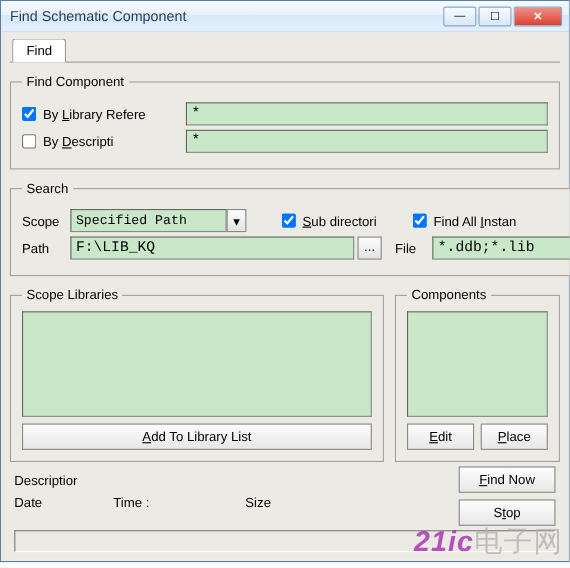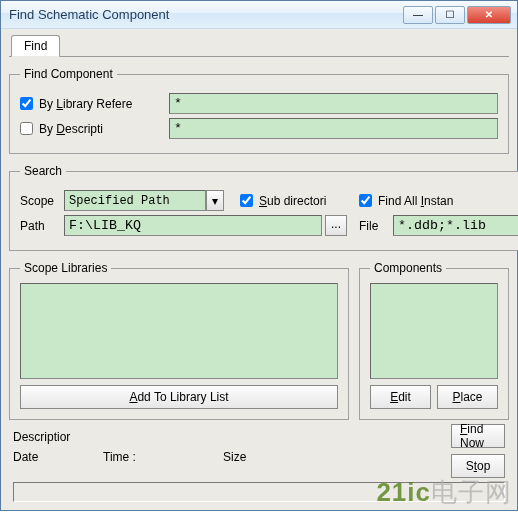--- a/index.html
+++ b/index.html
@@ -89,21 +89,21 @@
   border-top-color: #666;
   border-left-color: #666;
   height: 21px;
   padding: 2px 4px;
   font-family: "Courier New", monospace;
   flex: 1;
 }
 .selwrap {
   display: inline-flex;
   flex: 0 0 160px;
-  margin-right: 16px;
+  margin-right: 32px;
   height: 21px;
 }
 .selwrap .txtgreen { flex: 1; }
 .selbtn {
   width: 18px;
   border: 1px solid #888;
   background: linear-gradient(#fdfdfd,#e2e2e2);
   display: flex;
   align-items: center;
   justify-content: center;
@@ -139,21 +139,21 @@
   gap: 10px;
 }
 .found-row fieldset { margin-bottom: 0; }
 .fl-left { flex: 1; }
 .fl-right { width: 150px; }
 .btnrow { display: flex; gap: 6px; margin-top: 6px; text-align: right; }
 .statusarea { padding: 4px 4px 0 4px; }
 .statusrow { display: flex; align-items: center; margin: 6px 0; }
 .statusrow .lab { width: 90px; }
 .rightbtns { margin-left: auto; display: flex; flex-direction: column; gap: 6px; }
-.rightbtn { width: 54px; }
+.rightbtn { width: 88px; }
 .sunken {
   height: 20px;
   border: 1px solid #999;
   border-top-color: #7a7a7a;
   border-left-color: #7a7a7a;
   border-right-color: #fff;
   border-bottom-color: #fff;
   margin-top: 4px;
   background: #eceae5;
 }
@@ -162,21 +162,21 @@
   right: 6px;
   bottom: 6px;
   font-size: 26px;
   font-weight: bold;
   color: #c92a27;
   letter-spacing: 1px;
   opacity: 0.75;
   pointer-events: none;
   font-family: "Microsoft YaHei", sans-serif;
 }
-.watermark .dig { color: #4d7c0f; }
+.watermark .dig { color: #a21caf; font-style: italic; }
 .watermark .cn { color: #b0b0b0; font-weight: normal; margin-top: 36px; }
 </style>
 </head>
 <body>
 
 <div class="window">
   <div class="titlebar">
     <span class="title">Find Schematic Component</span>
     <div class="winbtn">—</div>
     <div class="winbtn">☐</div>

